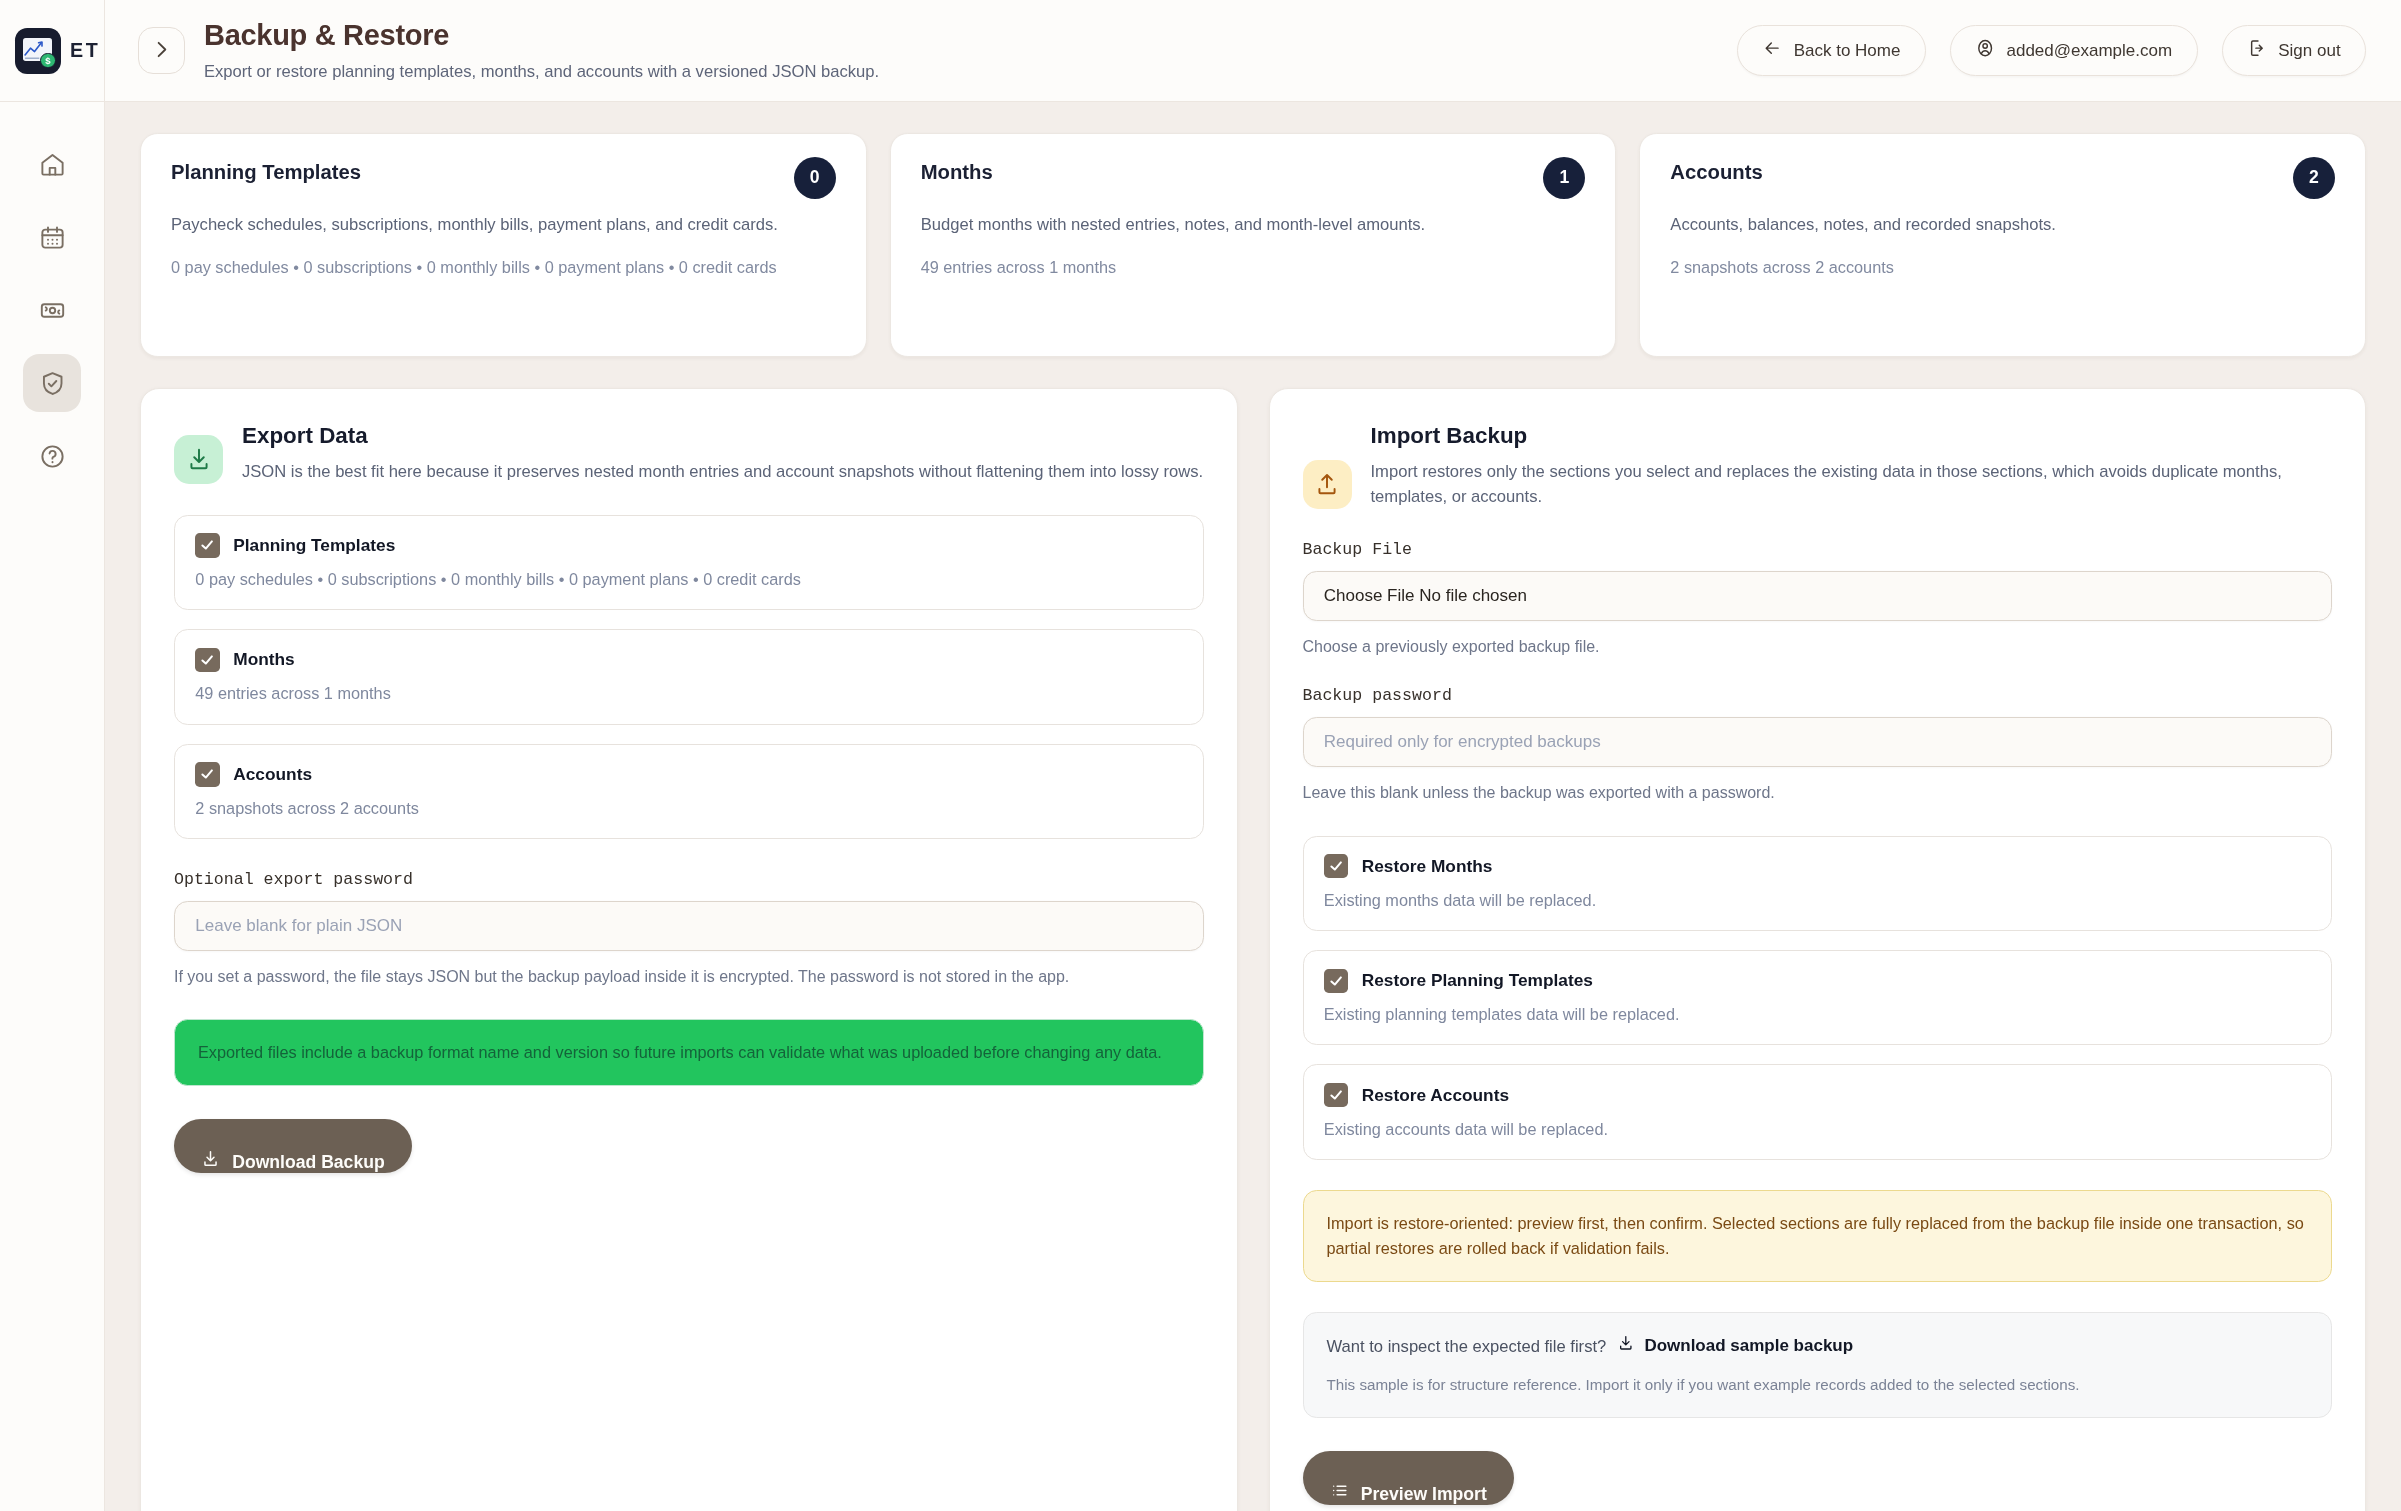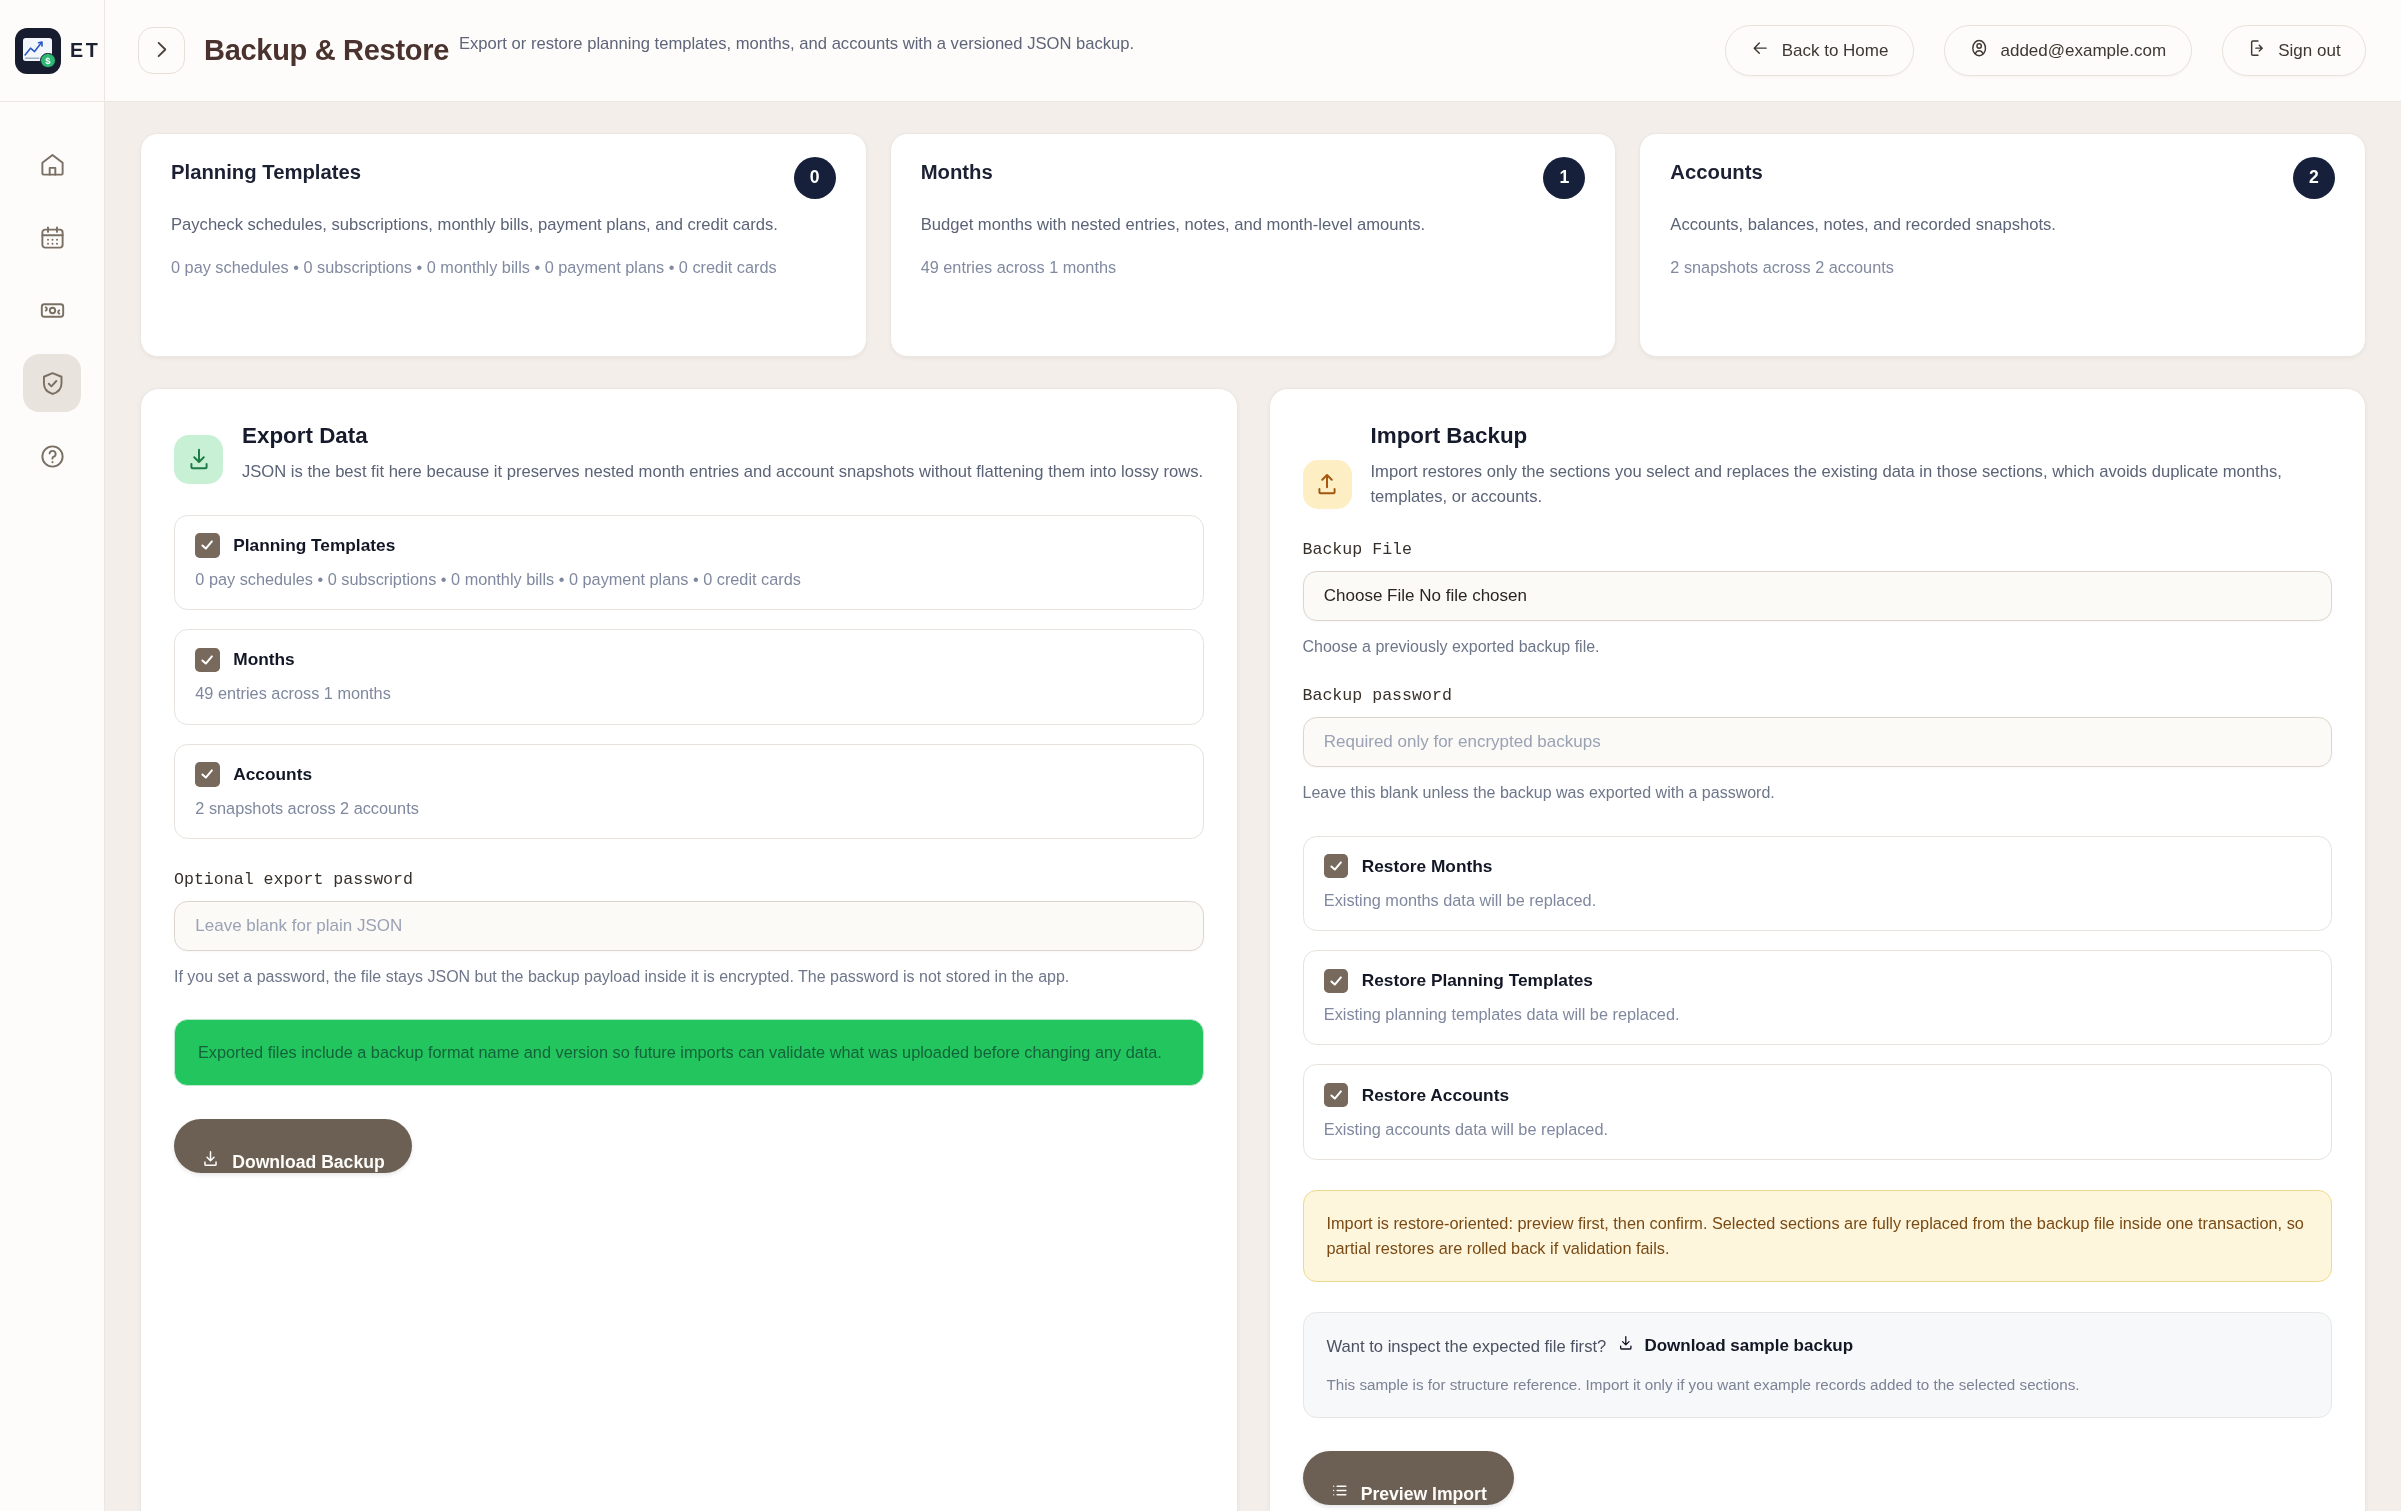--- a/index.html
+++ b/index.html
@@ -65,27 +65,27 @@
     border-bottom: 1.4px solid #ece6e0;
     display: flex; align-items: center;
     padding: 0 35px 0 33px; gap: 19px;
   }
   .collapse-btn {
     width: 47px; height: 47px; border-radius: 15px;
     background: #fdfcfa; border: 1.4px solid #e6dfd8;
     display: flex; align-items: center; justify-content: center;
     color: #4a4139; flex: none; cursor: pointer;
   }
-  .title-wrap { display: flex; flex-direction: row; gap: 10px; flex: 1; }
+  .title-wrap { display: flex; flex-direction: column; gap: 10px; flex: 1; }
   .page-title {
     font-size: 29px; font-weight: 700; color: #4a332e; letter-spacing: -0.3px;
   }
   .page-sub { font-size: 16.6px; color: #5e6579; }
 
-  .topbar-actions { display: flex; align-items: center; gap: 30px; flex: none; text-align: center; }
+  .topbar-actions { display: flex; align-items: center; gap: 24px; flex: none; text-align: center; }
   .pill {
     height: 51px; border-radius: 26px;
     background: #fdfcfa; border: 1.4px solid #e9e2db;
     display: flex; align-items: center; gap: 11px;
     padding: 0 24.4px; font-size: 17px; color: #3f3731;
     white-space: nowrap; cursor: pointer;
     box-shadow: 0 1.4px 2px rgba(0,0,0,0.03);
   }
   .pill svg { flex: none; }
 

